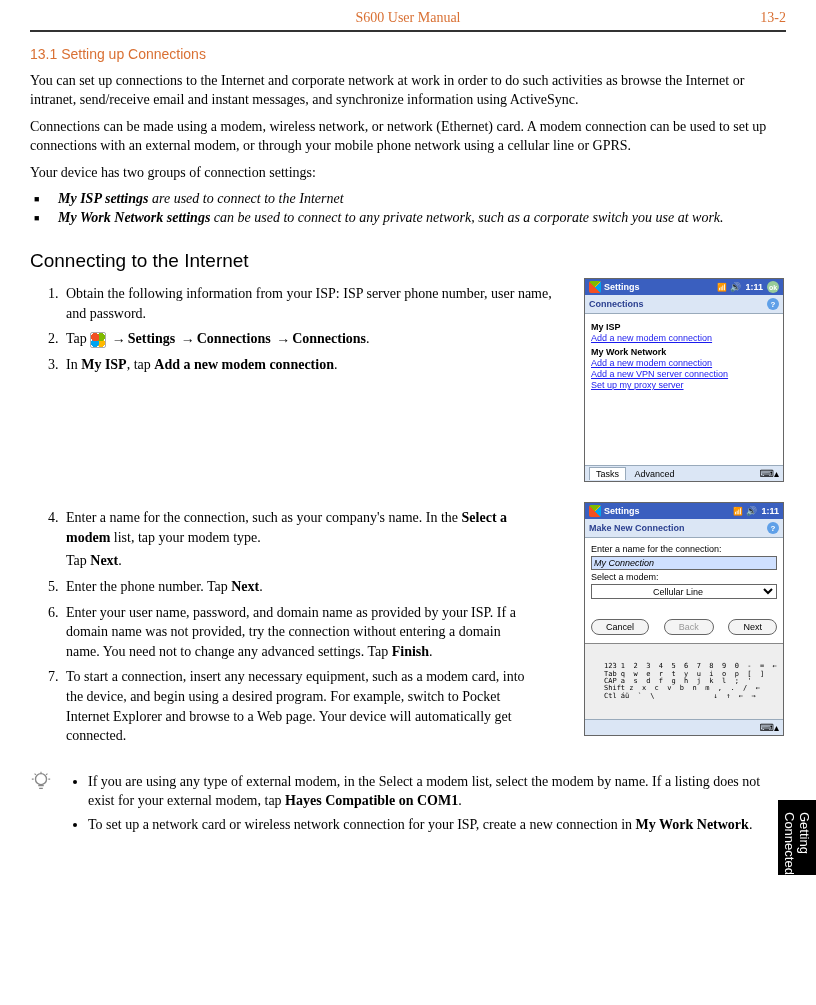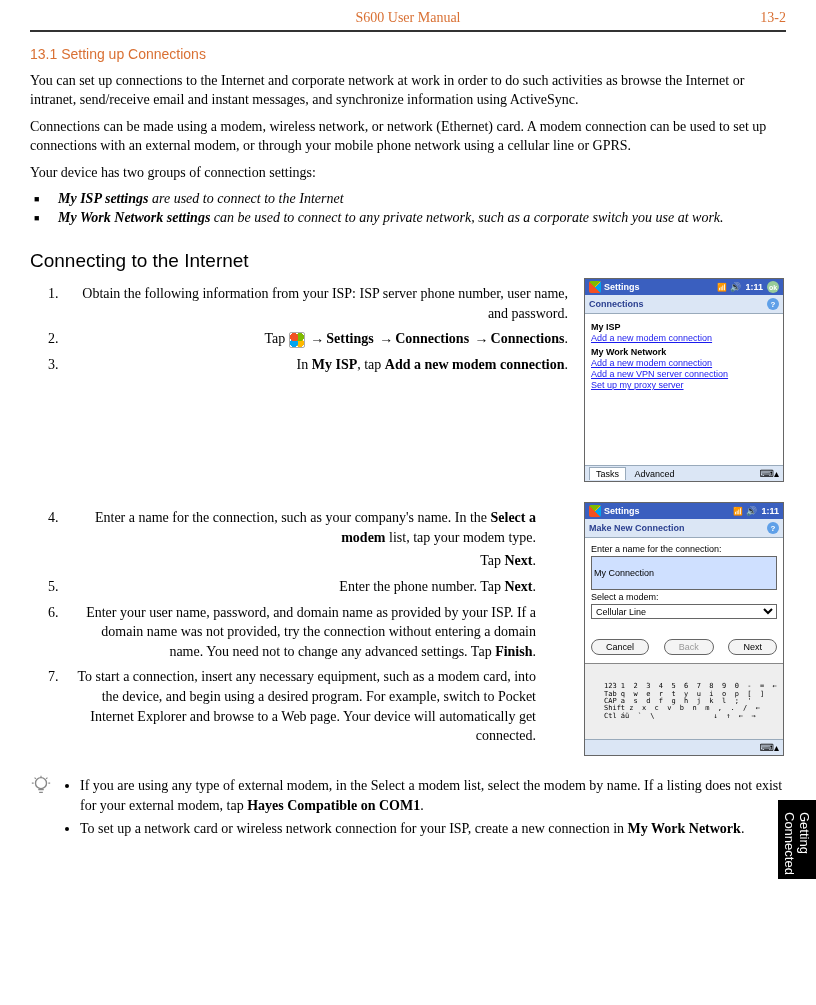--- a/index.html
+++ b/index.html
@@ -71,21 +71,21 @@
     margin: 6px 0;
     line-height: 1.4;
     padding-left: 4px;
   }
   .bold { font-weight: bold; }
   .two-col {
     display: flex;
     align-items: flex-start;
     gap: 16px;
   }
-  .two-col .left { flex: 1; text-align: right; }
+  .two-col .left { flex: 1; }
   .two-col .right { width: 202px; flex-shrink:0; }
   .pda-shot {
     width: 198px;
     border: 1px solid #666;
     font-family: Tahoma, Arial, sans-serif;
     font-size: 9px;
     background:#fff;
   }
   .pda-title {
     background: #3a5fbf;
@@ -129,36 +129,36 @@
     padding:2px 4px; display:flex; justify-content:space-between; align-items:center;
   }
   .pda-bottom-right { font-size:10px; }
   .kbd {
     border-top:1px solid #888; font-size:7px; line-height:1.05;
     font-family: monospace; background:#eee; padding:19px;
     white-space:pre;
   }
   .pda-input-row { margin:2px 0;}
   .pda-field {
-    border:1px solid #666; padding:11px 2px; background:#fff; width:100%;
-    box-sizing:border-box; font-size:9px; font-family:Tahoma, Arial, sans-serif;
+    border:1px solid #666; padding:1px 2px; background:#fff; width:100%;
+    box-sizing:border-box; font-size:9px; font-family:Tahoma, Arial, sans-serif;font-style:italic;
   }
   .pda-select {
     border:1px solid #666; background:#fff; width:100%; font-size:9px;
-    font-family:Tahoma, Arial, sans-serif; height:15px;
+    font-family:Tahoma, Arial, sans-serif; height:15px;text-align:center;
   }
   .pda-buttons { display:flex; justify-content:space-between; margin:20px 0 4px 0; }
   .pda-btn {
     border:1px solid #666; border-radius:8px; padding:2px 14px; font-size:9px;
     background:#f4f4f4;
   }
   .pda-btn.dis { color:#999; }
   .sub-indent { margin: 4px 0 4px 0; }
   .tips-block {
-    display:flex; gap:8px; margin:16px 0 16px 0;
+    display:flex; gap:16px; margin:16px 0 16px 0;
   }
   .bulb-icon {
     width:24px; flex-shrink:0; padding-top:2px;
   }
   .bulb-svg { width:22px; height:22px; }
   ul.dot-list {
     list-style: disc;
     margin:0; padding-left:18px;
   }
   ul.dot-list li { margin:4px 0; line-height:1.4;}

